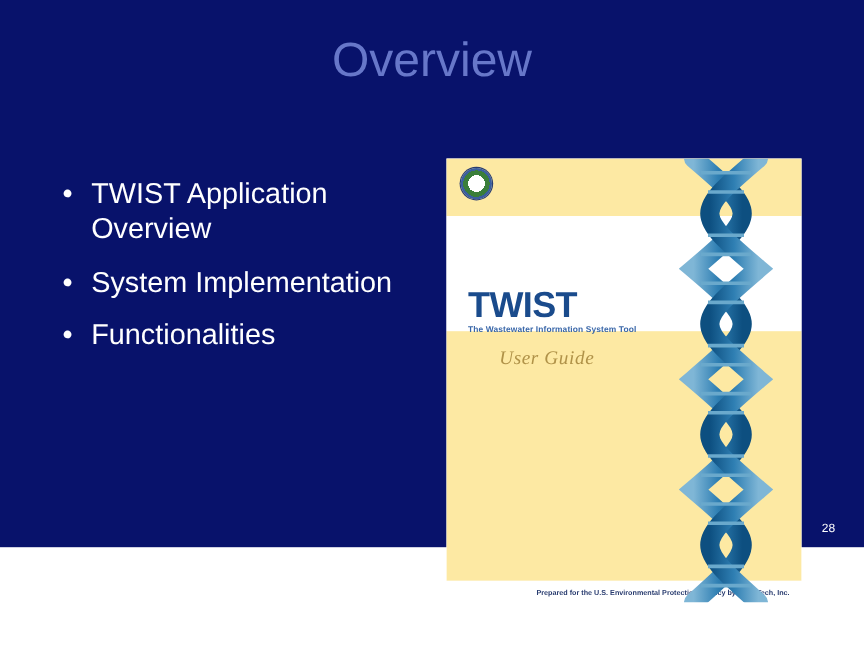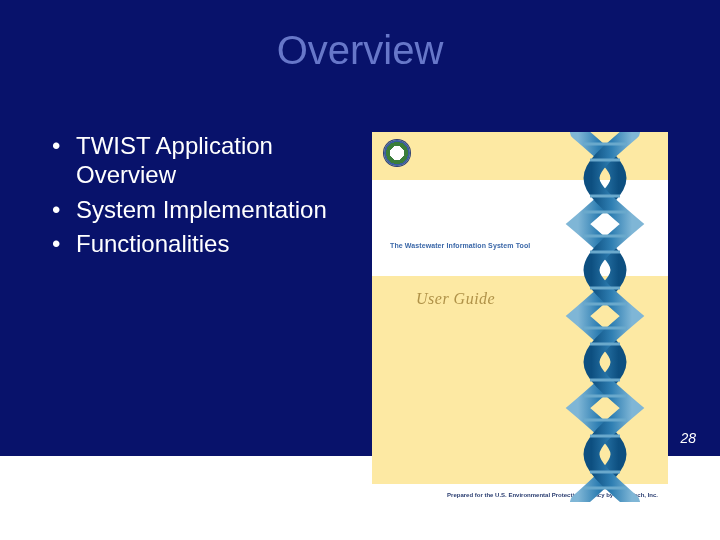--- a/index.html
+++ b/index.html
@@ -38,36 +38,36 @@
     padding: 0;
     margin: 0;
     color: #ffffff;
     font-size: 24px;
     line-height: 1.2;
   }
   .bullet-list li {
     position: relative;
     padding-left: 28px;
     margin-bottom: 6px;
+    margin-top: 16px;
   }
   .bullet-list li::before {
     content: "•";
     position: absolute;
     left: 4px;
     top: 0;
     color: #ffffff;
     font-size: 24px;
   }
   .pagenum {
     position: absolute;
     bottom: 10px;
     right: 24px;
     color: #ffffff;
-    font-size: 14px;
-    font-style: italic;
+    font-size: 10px;
   }
 
   
   .cover {
     position: absolute;
     top: 132px;
     left: 372px;
     width: 296px;
     height: 370px;
     background: #ffffff;
@@ -186,20 +186,21 @@
     <div class="cover-band-top"></div>
     <div class="cover-band-mid"></div>
     <div class="cover-band-bot"></div>
     <div class="cover-footer"></div>
 
     <div class="epa-block">
       <div class="epa-seal"></div>
     </div>
 
     <div class="logo-area">
+      <div class="twist-logo">TWIST</div>
       <div class="twist-sub">The Wastewater Information System Tool</div>
     </div>
     <div class="user-guide">User Guide</div>
 
     <div class="footer-text">Prepared for the U.S. Environmental Protection Agency by Tetra Tech, Inc.</div>
 
     <svg class="helix" viewBox="0 0 90 370" preserveAspectRatio="none">
       <defs>
         <linearGradient id="strandA" x1="0" y1="0" x2="1" y2="0">
           <stop offset="0%" stop-color="#7fb6d6"></stop>

